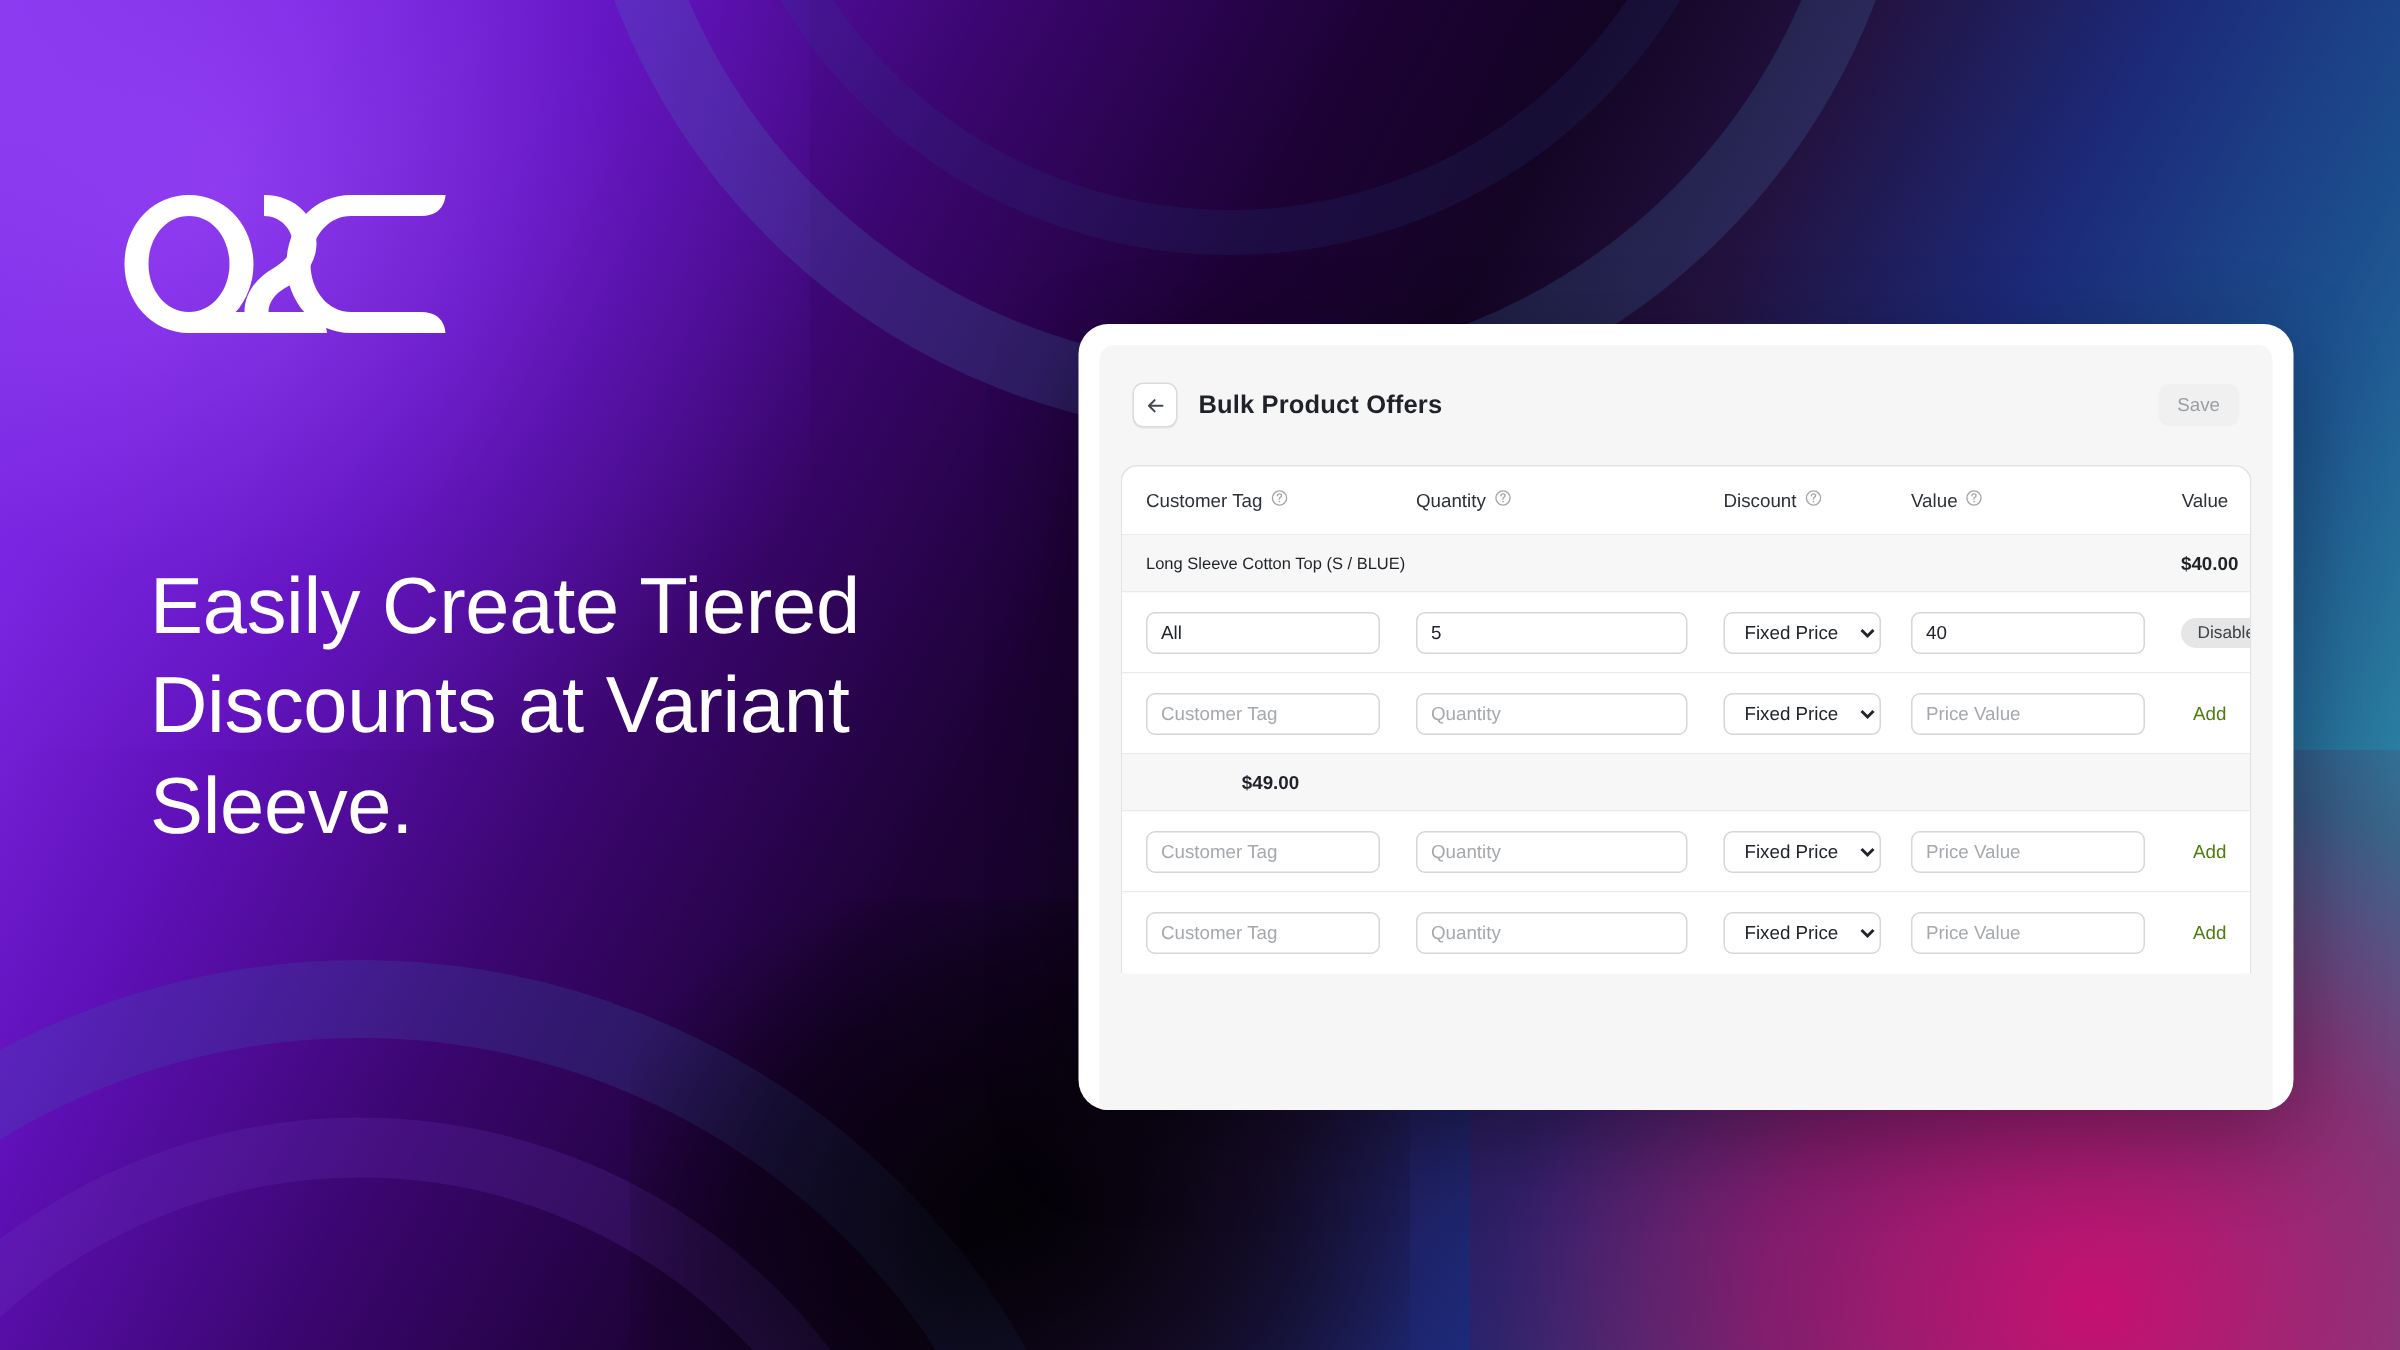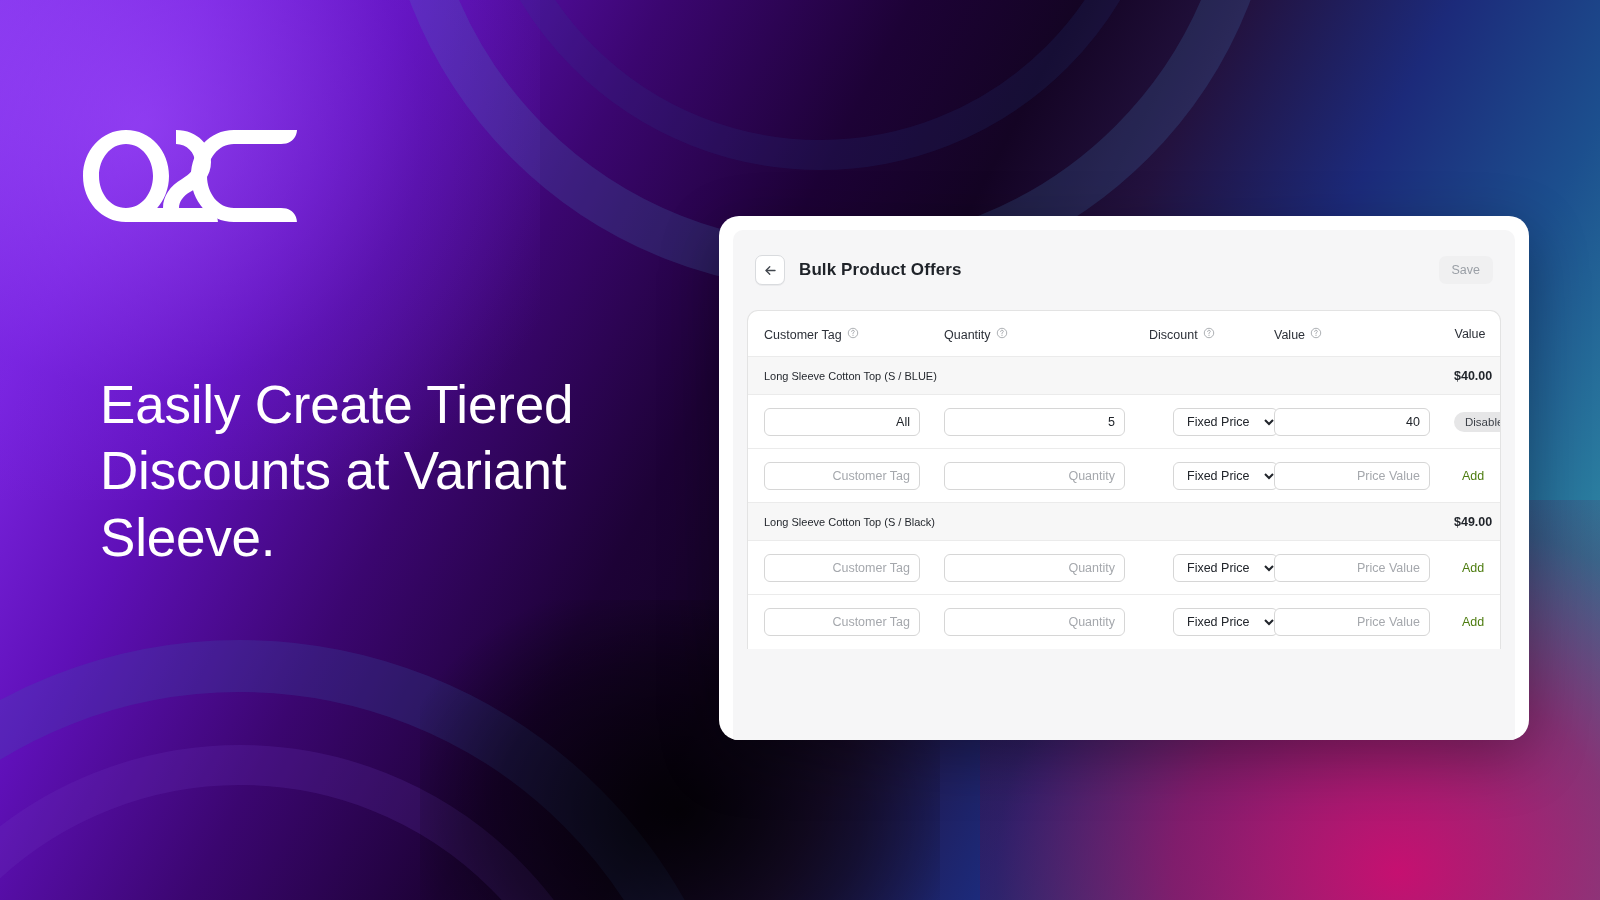--- a/index.html
+++ b/index.html
@@ -231,37 +231,35 @@
     width: 100%;
     height: 28px;
     border: 1px solid #d6d6d6;
     border-radius: 6px;
     padding: 0 9px;
     font-size: 12.5px;
     color: #21252b;
     font-family: "Liberation Sans", sans-serif;
     background: #fff;
     outline: none;
-    text-align: right;
   }
   .txt::placeholder { color: #a5a8ad; }
 
   .sel {
     width: 100%;
     height: 28px;
     border: 1px solid #d6d6d6;
     border-radius: 6px;
     padding: 0 6px 0 9px;
     font-size: 12.5px;
     color: #21252b;
     font-family: "Liberation Sans", sans-serif;
     background: #fff;
     outline: none;
     cursor: pointer;
-    margin-left: 24px;
   }
 
   .status-cell {
     display: flex;
     align-items: center;
     justify-content: center;
     padding-right: 14px;
   }
   .badge-disable {
     font-size: 11.5px;
@@ -417,21 +415,20 @@
           </div>
           <div class="cell cell-val">
             <input class="txt" type="text" placeholder="Price Value" style="">
           </div>
           <div class="status-cell">
             <button class="btn-add">Add</button>
           </div>
         </div>
 
         <div class="grid-row variant-row">
-          <div class="variant-name">Long Sleeve Cotton Top (S / Black)</div>
           <div class="variant-price">$49.00</div>
         </div>
 
         <div class="grid-row input-row">
           <div class="cell">
             <input class="txt" type="text" placeholder="Customer Tag" style="">
           </div>
           <div class="cell">
             <input class="txt" type="text" placeholder="Quantity" style="">
           </div>

